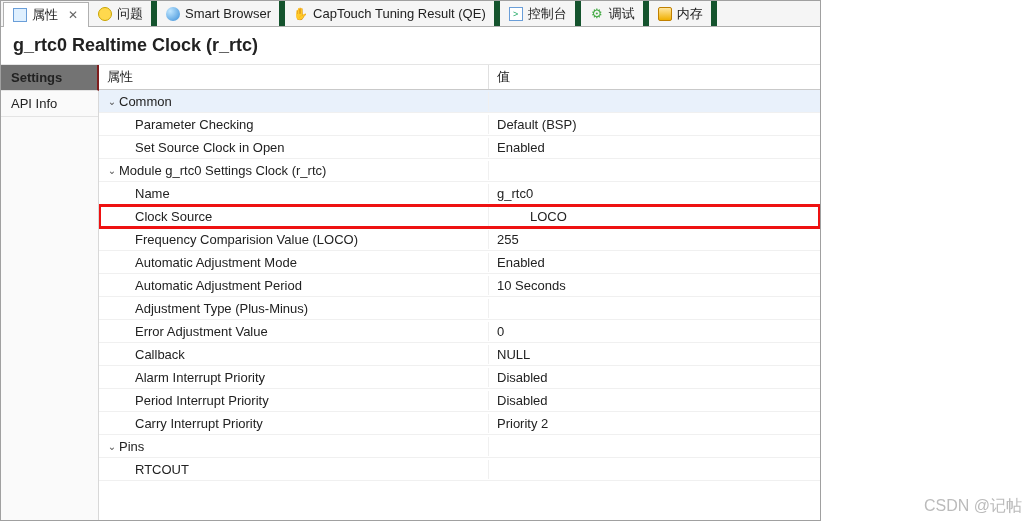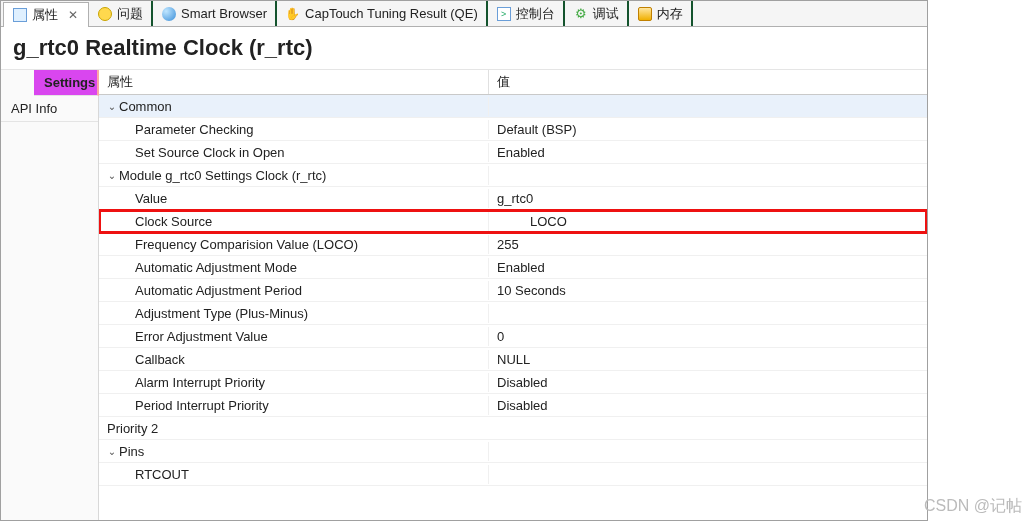--- a/index.html
+++ b/index.html
@@ -1,33 +1,33 @@
 <!DOCTYPE html>
 <html><head>
 <meta charset="utf-8">
 <style>
   * { box-sizing: border-box; font-family: "Microsoft YaHei", "Segoe UI", Arial, sans-serif; }
   body { margin: 0; background: #fff; font-size: 13px; color: #222; }
-  .root { width: 928px; height: 521px; border: 1px solid #a0a0a0; display: flex; flex-direction: column; overflow: hidden; }
+  .root { width: 821px; height: 521px; border: 1px solid #a0a0a0; display: flex; flex-direction: column; overflow: hidden; }
 
   
   .tabbar { display: flex; align-items: stretch; height: 26px; background: #f5f5f5; border-bottom: 1px solid #b0b0b0; padding-left: 2px; }
-  .tab { display: flex; align-items: center; gap: 4px; padding: 0 8px; border-right: 2px solid #14532d; cursor: pointer; white-space: nowrap; }
+  .tab { display: flex; align-items: center; gap: 4px; padding: 0 8px; border-right: 6px solid #14532d; cursor: pointer; white-space: nowrap; }
   .tab.active { background: #fff; border-top: 1px solid #b0b0b0; border-left: 1px solid #b0b0b0; border-right: 1px solid #b0b0b0; position: relative; top: 1px; }
   .tab .icon { width: 16px; height: 16px; display: inline-flex; align-items: center; justify-content: center; }
   .tab .close { margin-left: 4px; color: #666; font-size: 12px; padding: 0 2px; }
 
   
-  .title-row { padding: 8px 12px 8px 12px; font-size: 22px; font-weight: bold; color: #222; border-bottom: 1px solid #e5e5e5; }
+  .title-row { padding: 8px 12px 8px 12px; font-size: 18px; font-weight: bold; color: #222; border-bottom: 1px solid #e5e5e5; }
 
   
   .body { display: flex; flex: 1; min-height: 0; }
   .left-nav { width: 98px; border-right: 1px solid #d8d8d8; background: #fafafa; }
   .left-nav .item { padding: 5px 10px; cursor: pointer; border-bottom: 1px solid #e4e4e4; }
-  .left-nav .item.active { background: #d946ef; font-weight: bold; border-right: 2px solid #fca5a5; margin-right: -1px; margin-left: 33px; }
+  .left-nav .item.active { background: #737373; font-weight: bold; border-right: 2px solid #7f1d1d; margin-right: -1px; }
 
   .props { flex: 1; display: flex; flex-direction: column; min-width: 0; }
   .header-row { display: flex; border-bottom: 1px solid #c9c9c9; font-size: 13px; }
   .header-row .col1 { width: 390px; padding: 3px 8px; border-right: 1px solid #e0e0e0; }
   .header-row .col2 { flex: 1; padding: 3px 8px; }
 
   .tree { flex: 1; overflow: auto; }
   .row { display: flex; align-items: center; min-height: 23px; border-bottom: 1px solid #f0f0f0; }
   .row .col1 { width: 390px; display: flex; align-items: center; padding-right: 8px; border-right: 1px solid #f0f0f0; }
   .row .col2 { flex: 1; padding: 3px 8px; }
@@ -140,21 +140,21 @@
 
         <div class="row group2">
           <div class="col1 indent1">
             <span class="exp">⌄</span>
             <span class="label">Module g_rtc0 Settings Clock (r_rtc)</span>
           </div>
           <div class="col2"></div>
         </div>
         <div class="row">
           <div class="col1 indent2">
-                <span class="label">Value</span>
+                <span class="label">Name</span>
               </div>
           <div class="col2">g_rtc0</div>
         </div>
         <div class="row highlight">
           <div class="col1 indent2">
                 <span class="label">Clock Source</span>
               </div>
           <div class="col2">LOCO</div>
         </div>
         <div class="row">
@@ -198,20 +198,23 @@
               </div>
           <div class="col2">Disabled</div>
         </div>
         <div class="row">
           <div class="col1 indent2">
                 <span class="label">Period Interrupt Priority</span>
               </div>
           <div class="col2">Disabled</div>
         </div>
         <div class="row">
+          <div class="col1 indent2">
+                <span class="label">Carry Interrupt Priority</span>
+              </div>
           <div class="col2">Priority 2</div>
         </div>
 
         <div class="row group2">
           <div class="col1 indent1">
             <span class="exp">⌄</span>
             <span class="label">Pins</span>
           </div>
           <div class="col2"></div>
         </div>

